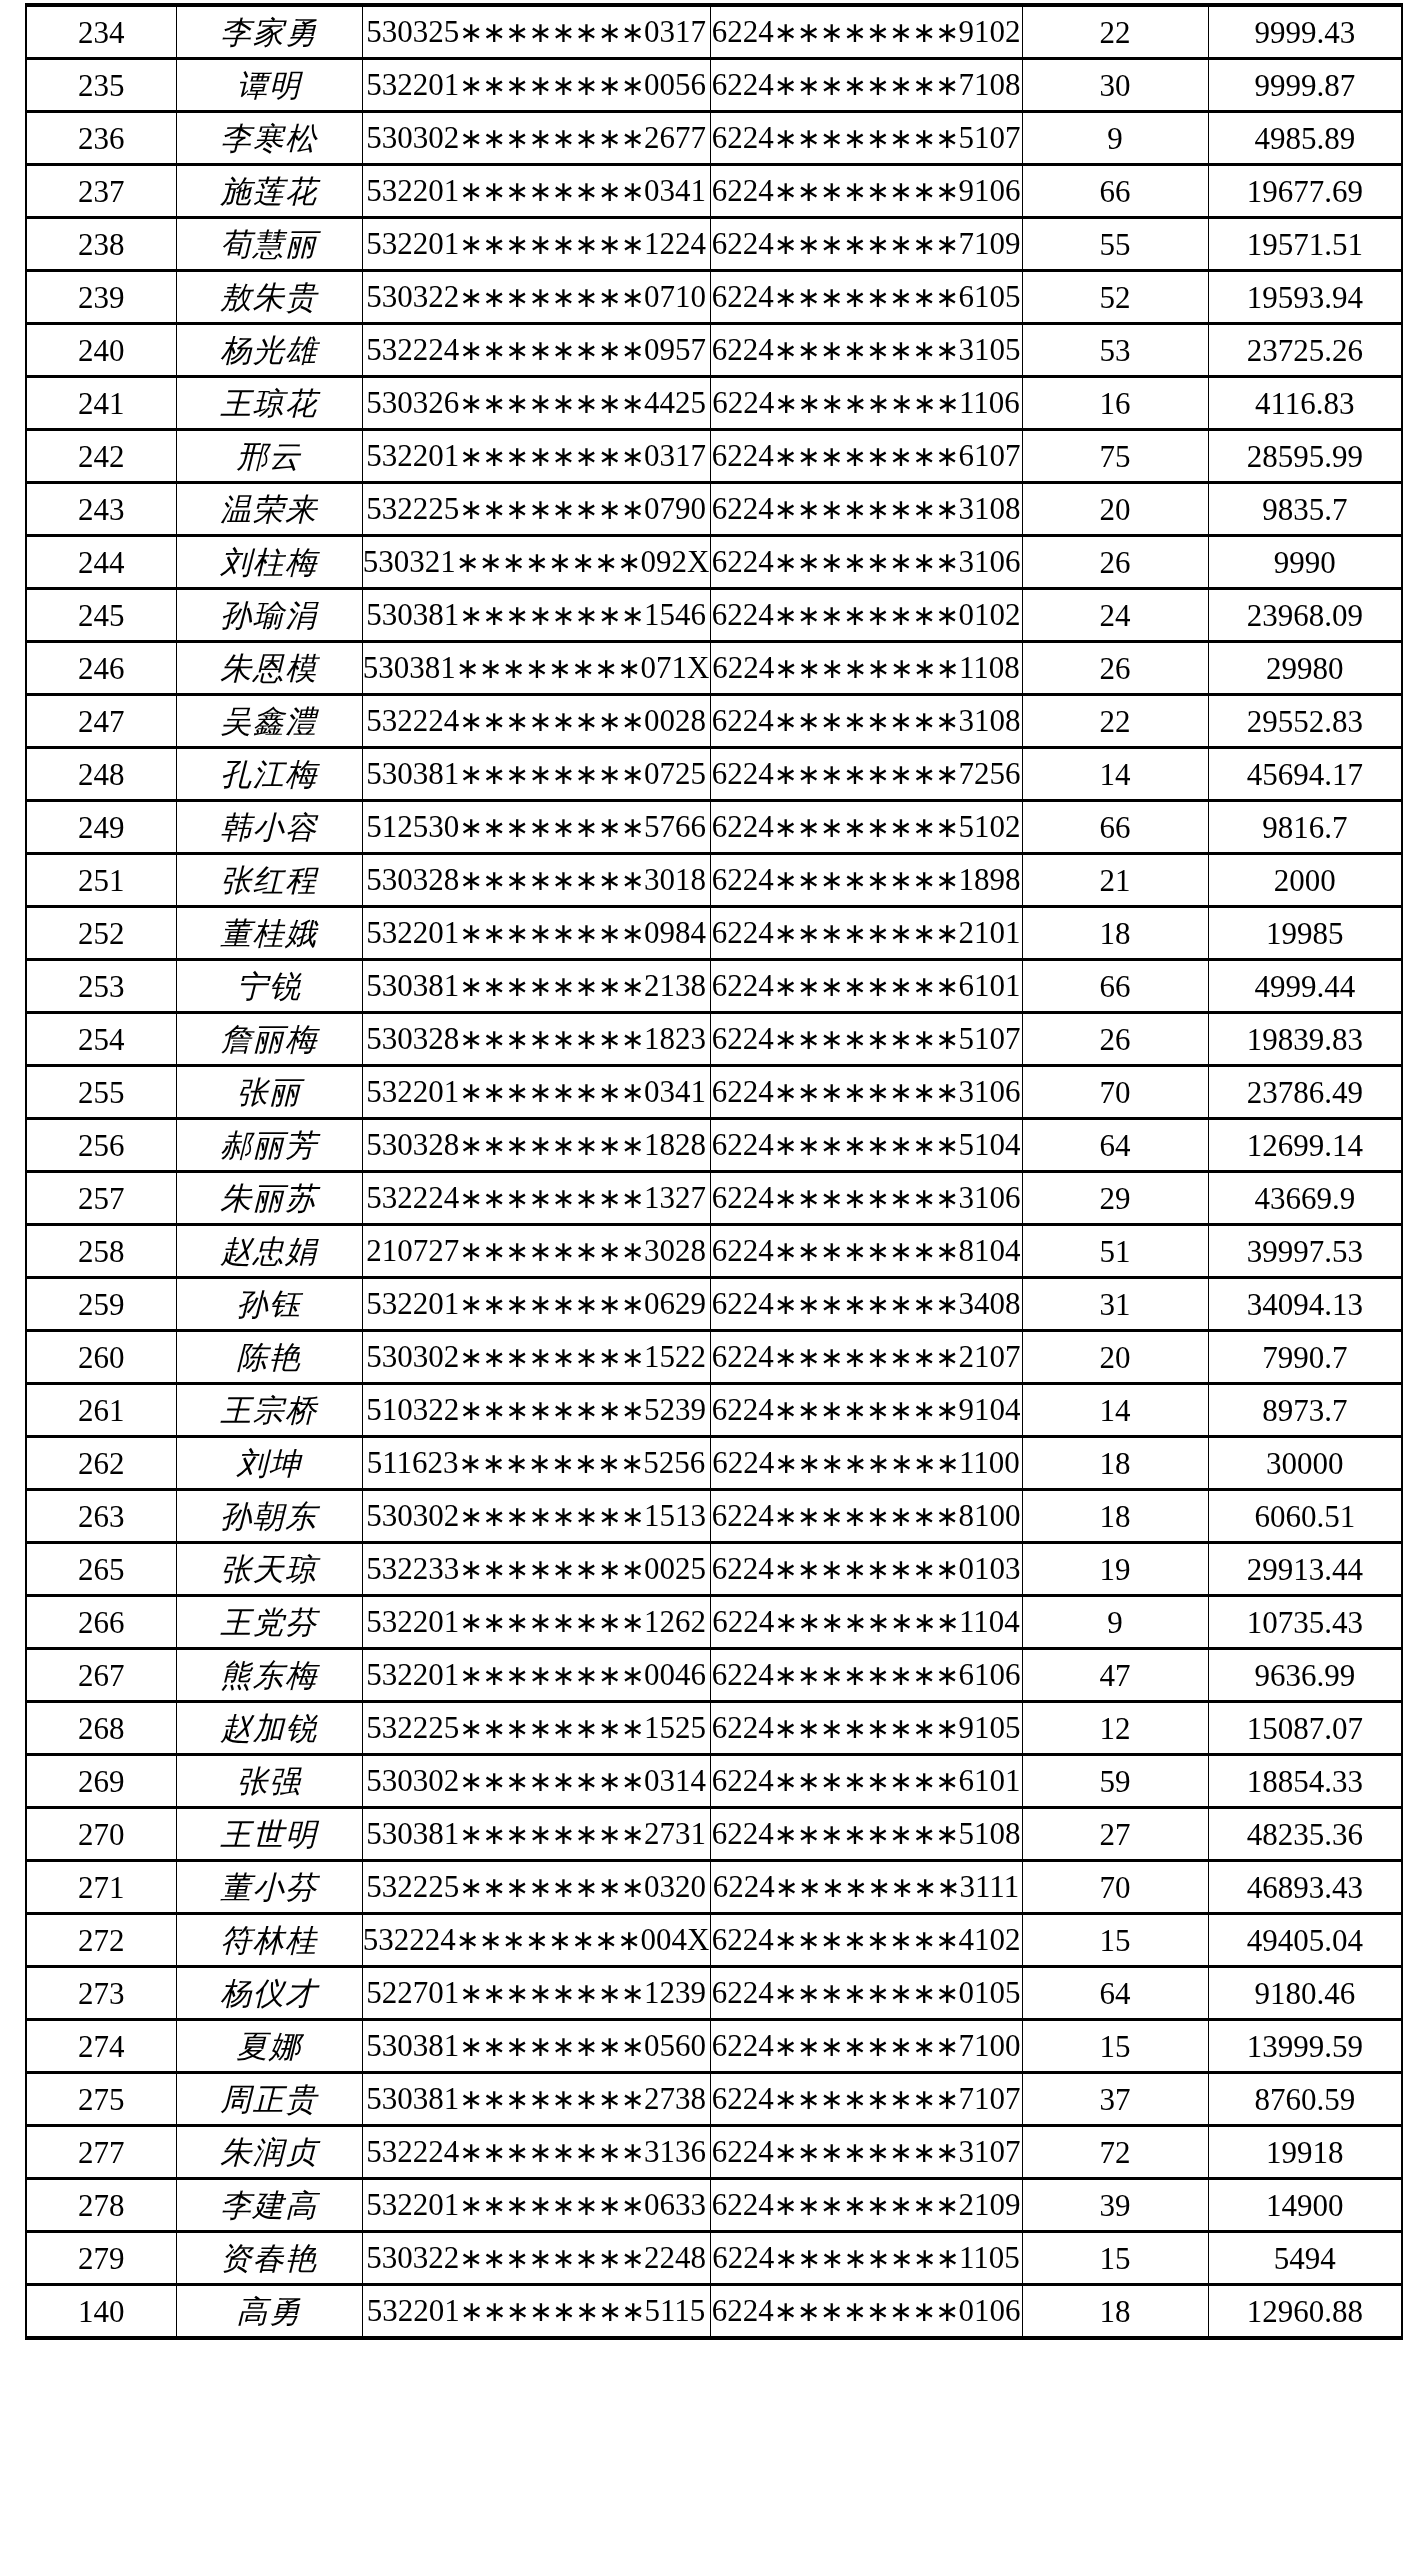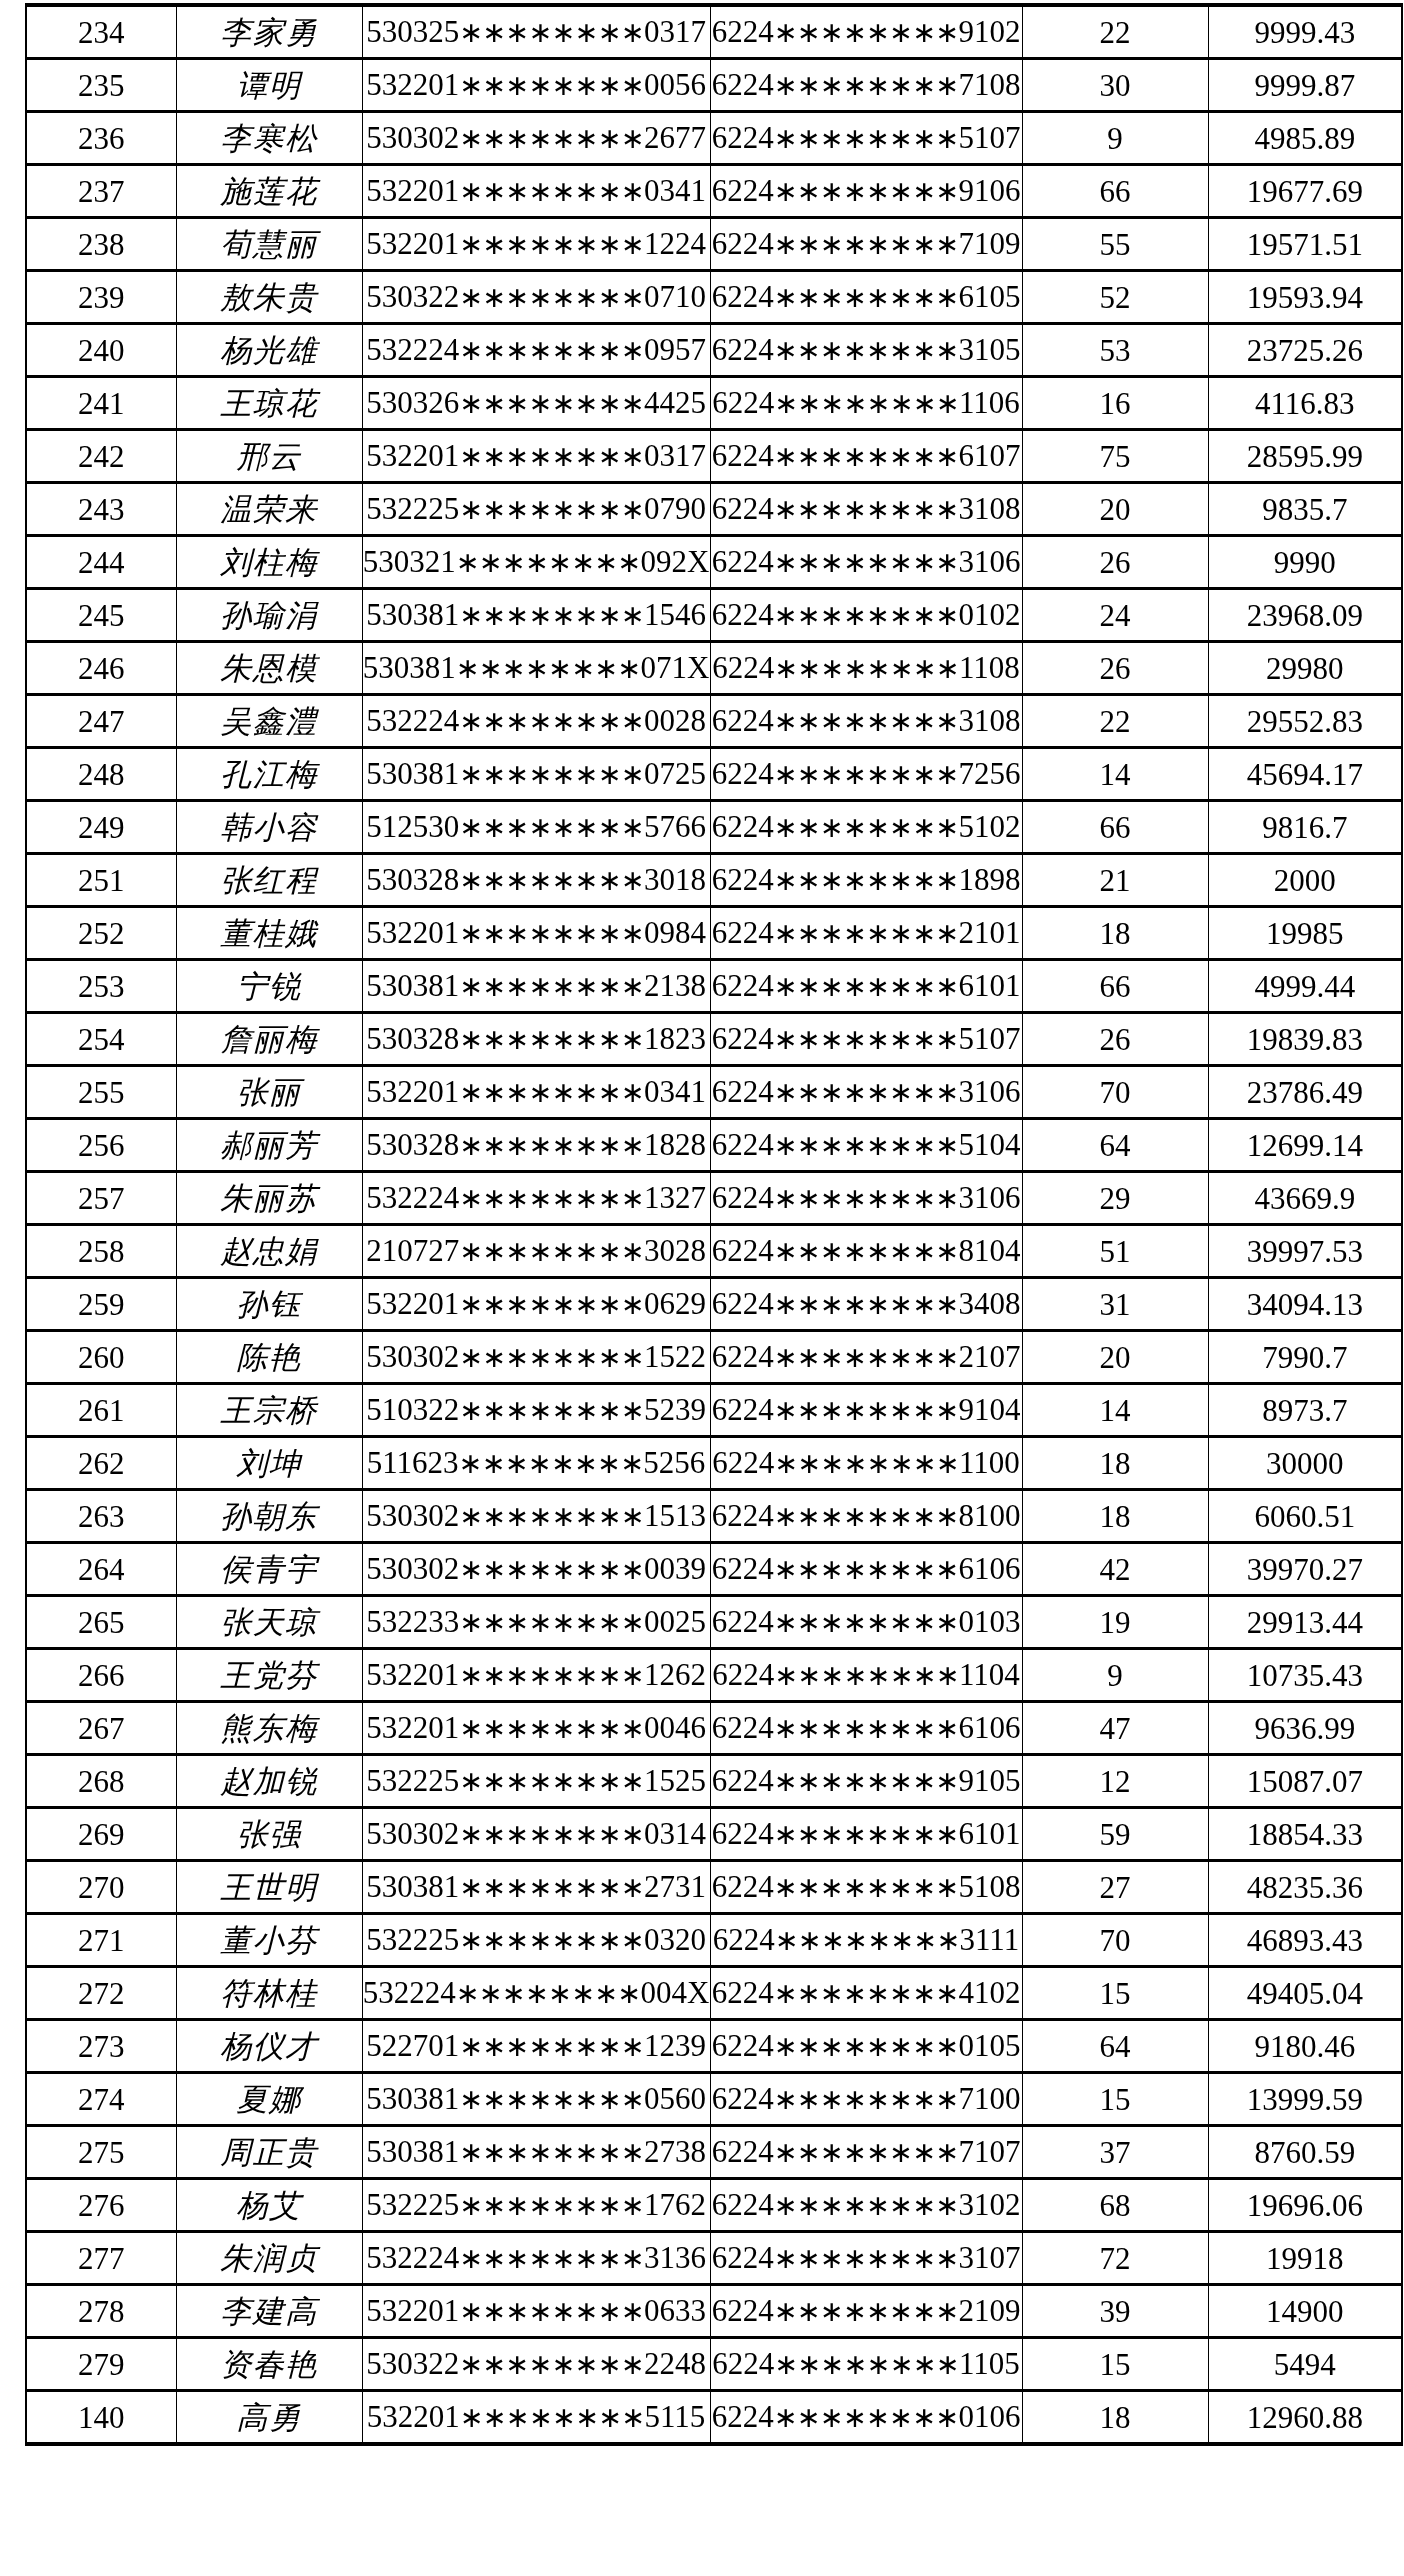--- a/index.html
+++ b/index.html
@@ -291,28 +291,20 @@
   </tr>
         <tr>
     <td class="col-index">263</td>
     <td class="col-name">孙朝东</td>
     <td class="col-id">530302<span class="stars">∗∗∗∗∗∗∗∗</span>1513</td>
     <td class="col-card">6224<span class="stars">∗∗∗∗∗∗∗∗</span>8100</td>
     <td class="col-count">18</td>
     <td class="col-amount">6060.51</td>
   </tr>
         <tr>
-    <td class="col-index">264</td>
-    <td class="col-name">侯青宇</td>
-    <td class="col-id">530302<span class="stars">∗∗∗∗∗∗∗∗</span>0039</td>
-    <td class="col-card">6224<span class="stars">∗∗∗∗∗∗∗∗</span>6106</td>
-    <td class="col-count">42</td>
-    <td class="col-amount">39970.27</td>
-  </tr>
-        <tr>
     <td class="col-index">265</td>
     <td class="col-name">张天琼</td>
     <td class="col-id">532233<span class="stars">∗∗∗∗∗∗∗∗</span>0025</td>
     <td class="col-card">6224<span class="stars">∗∗∗∗∗∗∗∗</span>0103</td>
     <td class="col-count">19</td>
     <td class="col-amount">29913.44</td>
   </tr>
         <tr>
     <td class="col-index">266</td>
     <td class="col-name">王党芬</td>
@@ -387,28 +379,20 @@
   </tr>
         <tr>
     <td class="col-index">275</td>
     <td class="col-name">周正贵</td>
     <td class="col-id">530381<span class="stars">∗∗∗∗∗∗∗∗</span>2738</td>
     <td class="col-card">6224<span class="stars">∗∗∗∗∗∗∗∗</span>7107</td>
     <td class="col-count">37</td>
     <td class="col-amount">8760.59</td>
   </tr>
         <tr>
-    <td class="col-index">276</td>
-    <td class="col-name">杨艾</td>
-    <td class="col-id">532225<span class="stars">∗∗∗∗∗∗∗∗</span>1762</td>
-    <td class="col-card">6224<span class="stars">∗∗∗∗∗∗∗∗</span>3102</td>
-    <td class="col-count">68</td>
-    <td class="col-amount">19696.06</td>
-  </tr>
-        <tr>
     <td class="col-index">277</td>
     <td class="col-name">朱润贞</td>
     <td class="col-id">532224<span class="stars">∗∗∗∗∗∗∗∗</span>3136</td>
     <td class="col-card">6224<span class="stars">∗∗∗∗∗∗∗∗</span>3107</td>
     <td class="col-count">72</td>
     <td class="col-amount">19918</td>
   </tr>
         <tr>
     <td class="col-index">278</td>
     <td class="col-name">李建高</td>

